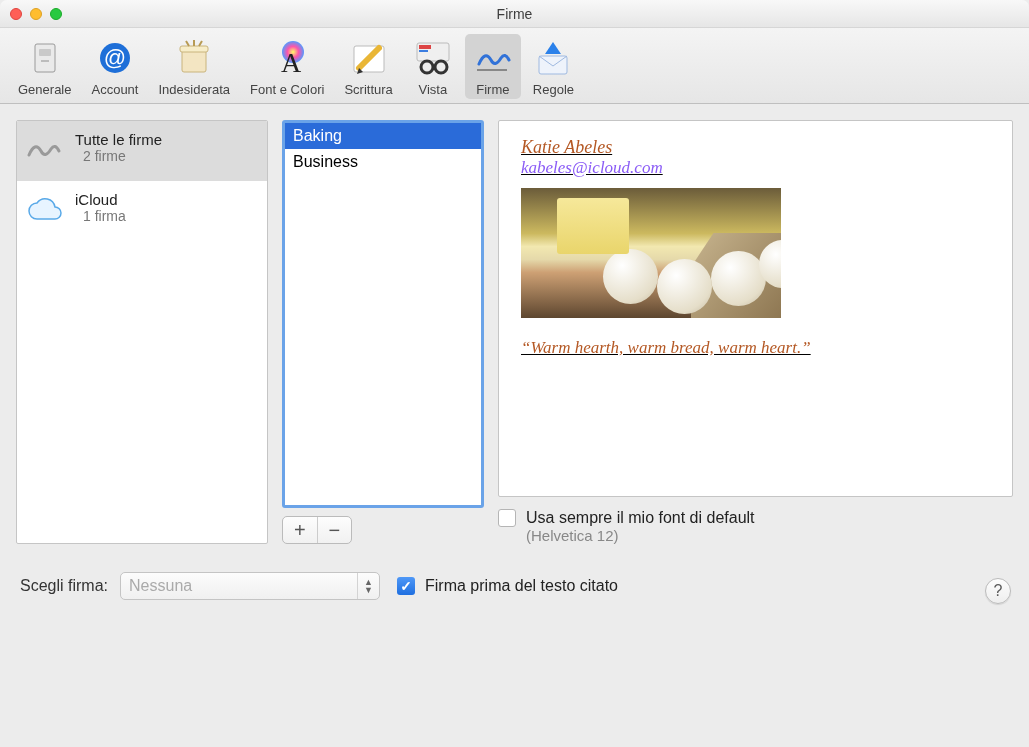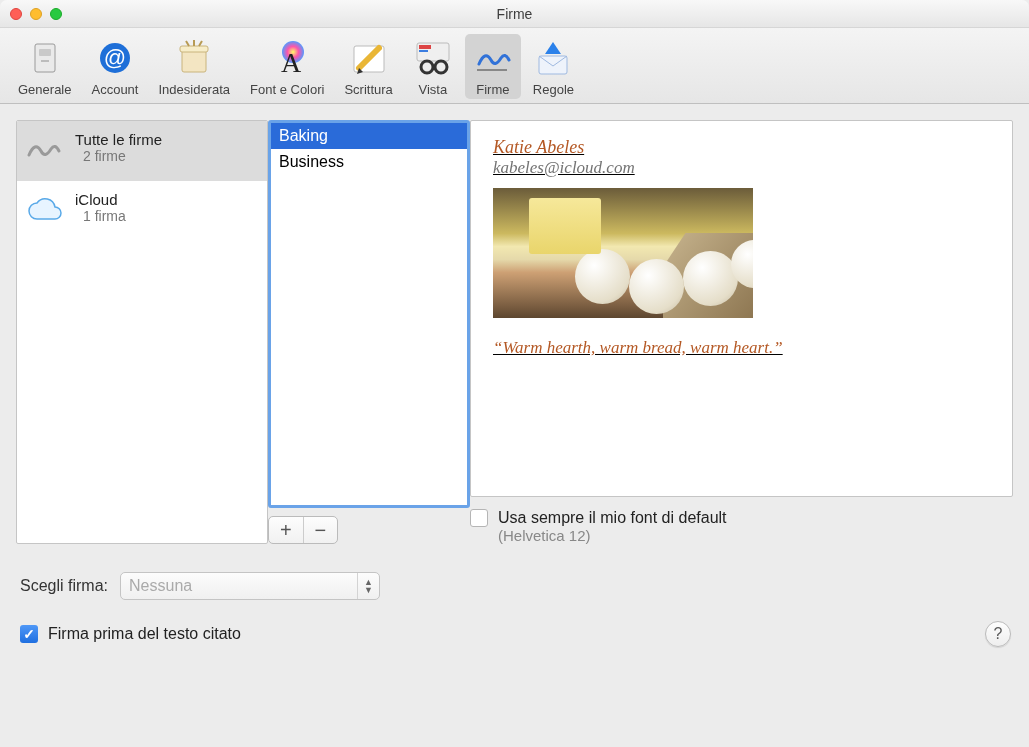--- a/index.html
+++ b/index.html
@@ -51,20 +51,21 @@
   border-radius: 5px;
   cursor: default;
 }
 .toolbar-item.selected { background: #d3d3d3; }
 .toolbar-item .tlabel { font-size: 13px; color: #444; margin-top: 4px; white-space: nowrap; }
 .toolbar-item .ticon { width: 40px; height: 40px; display:flex; align-items:center; justify-content:center; }
 
 .content {
   display: flex;
   padding: 16px 16px 0;
+  gap: 14px;
   height: 440px;
 }
 
 .accounts-column {
   width: 252px;
   background: #fff;
   border: 1px solid #c5c5c5;
   border-radius: 2px;
   overflow: hidden;
 }
@@ -115,21 +116,21 @@
 }
 .preview-box {
   flex: 1;
   background: #fff;
   border: 1px solid #c5c5c5;
   border-radius: 2px;
   padding: 16px 22px;
   text-decoration: underline;
 }
 .pv-name { color: #b45824; font-size: 18px; font-style: italic; font-family: Georgia, serif; }
-.pv-email { color: #737373; font-size: 17px; font-style: italic; font-family: Georgia, serif; margin-bottom: 10px; }
+.pv-email { color: #8b5cf6; font-size: 17px; font-style: italic; font-family: Georgia, serif; margin-bottom: 10px; }
 .pv-image {
   width: 260px; height: 130px; margin: 8px 0;
   background: linear-gradient(180deg, #6b5c3a 0%, #ccb95f 35%, #f2e8b0 45%, #e5d9aa 55%, #cda074 65%, #5d462f 100%);
   position: relative; overflow: hidden;
 }
 .pv-image::before, .pv-image::after {
   content:""; position:absolute; border-radius:50%;
   background: radial-gradient(circle at 35% 30%, #fff, #e5dec9 70%, #bfb399 100%);
 }
 .pv-image::before { width:55px; height:55px; left:82px; bottom:14px; }
@@ -157,21 +158,21 @@
   background: linear-gradient(#4f98f7,#1f6fe0);
   display:flex; align-items:center; justify-content:center; color:#fff; font-size:14px; font-weight:700;
   border:none;
 }
 .preview-bottom .pbl { display:flex; flex-direction: column; }
 .preview-bottom .pbl .l1 { font-size: 16px; color:#222; }
 .preview-bottom .pbl .l2 { font-size: 15px; color:#888; }
 
 .footer {
   padding: 28px 20px 22px;
-  display: flex; flex-direction: column; align-items:flex-start; gap: 25px;
+  display: flex; flex-direction: row; align-items:center; gap: 17px;
   position: relative;
 }
 .choose-row { display:flex; align-items:center; gap: 12px; }
 .choose-row label { font-size: 16px; color:#333; }
 .select {
   width: 260px; height: 28px; border: 1px solid #c4c4c4; border-radius: 5px;
   background: linear-gradient(#fcfcfc,#f0f0f0);
   display:flex; align-items:center; padding: 0 8px; position:relative;
   color:#aaa; font-size: 16px;
 }

